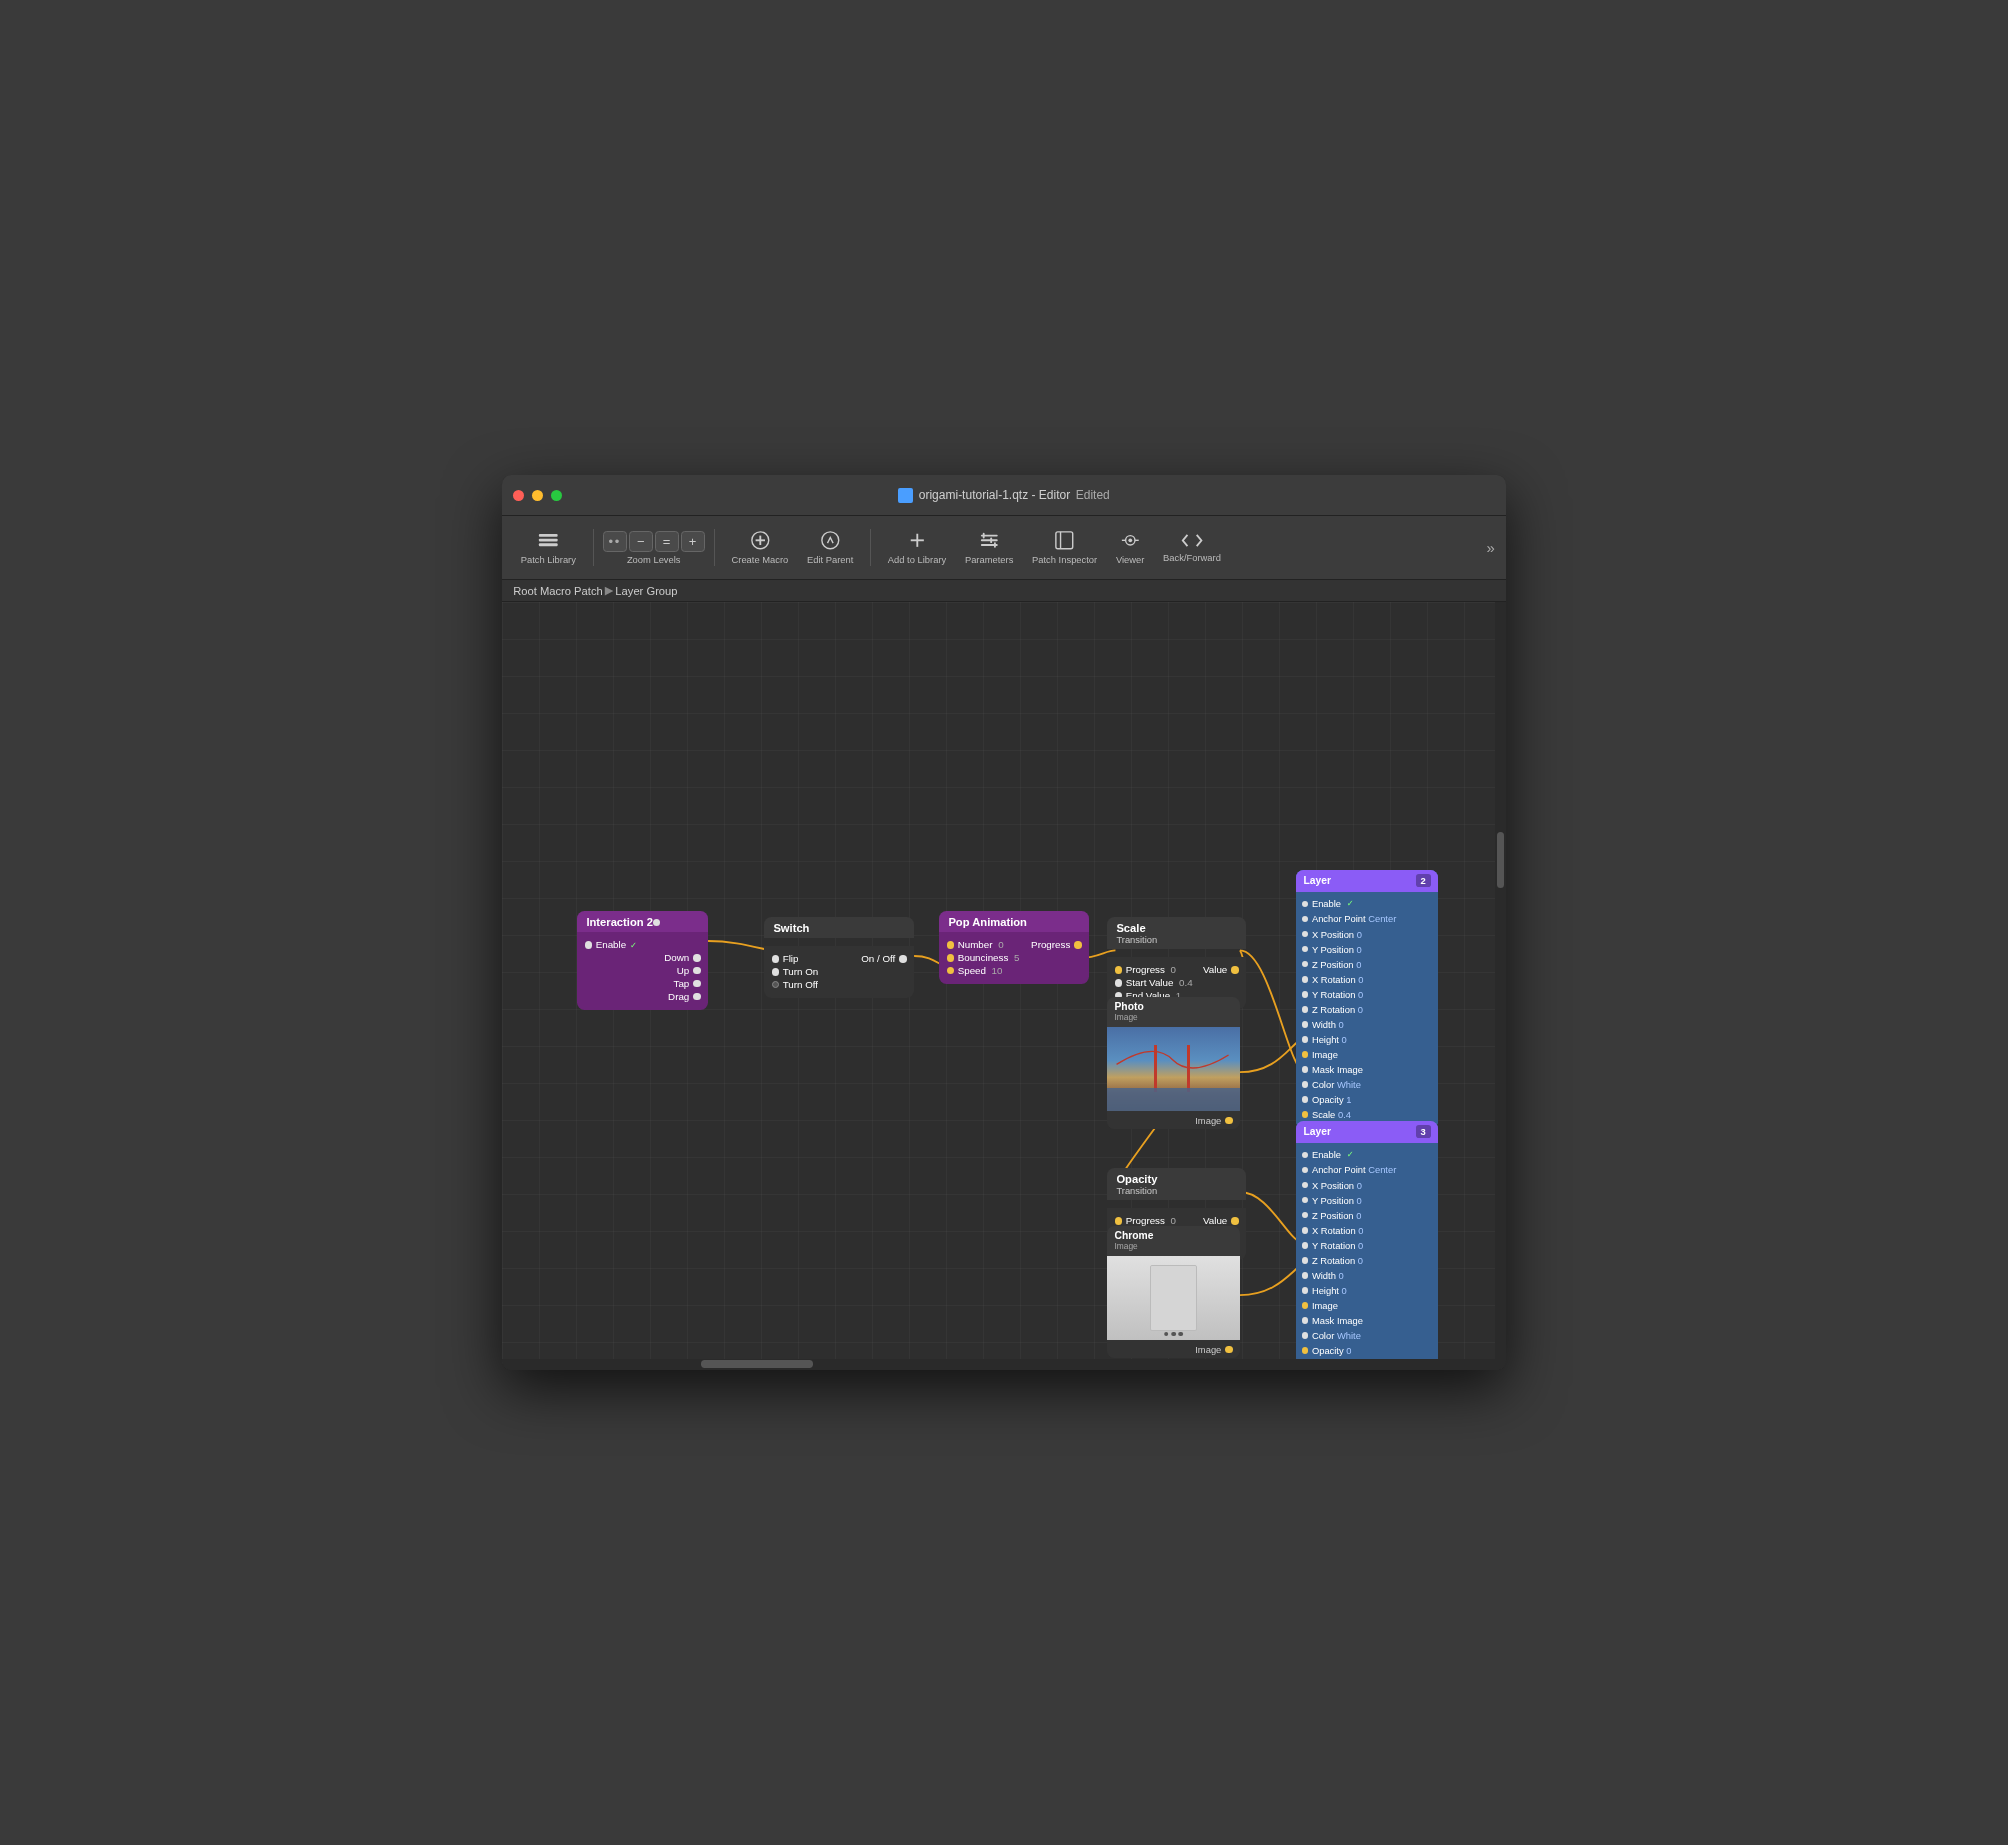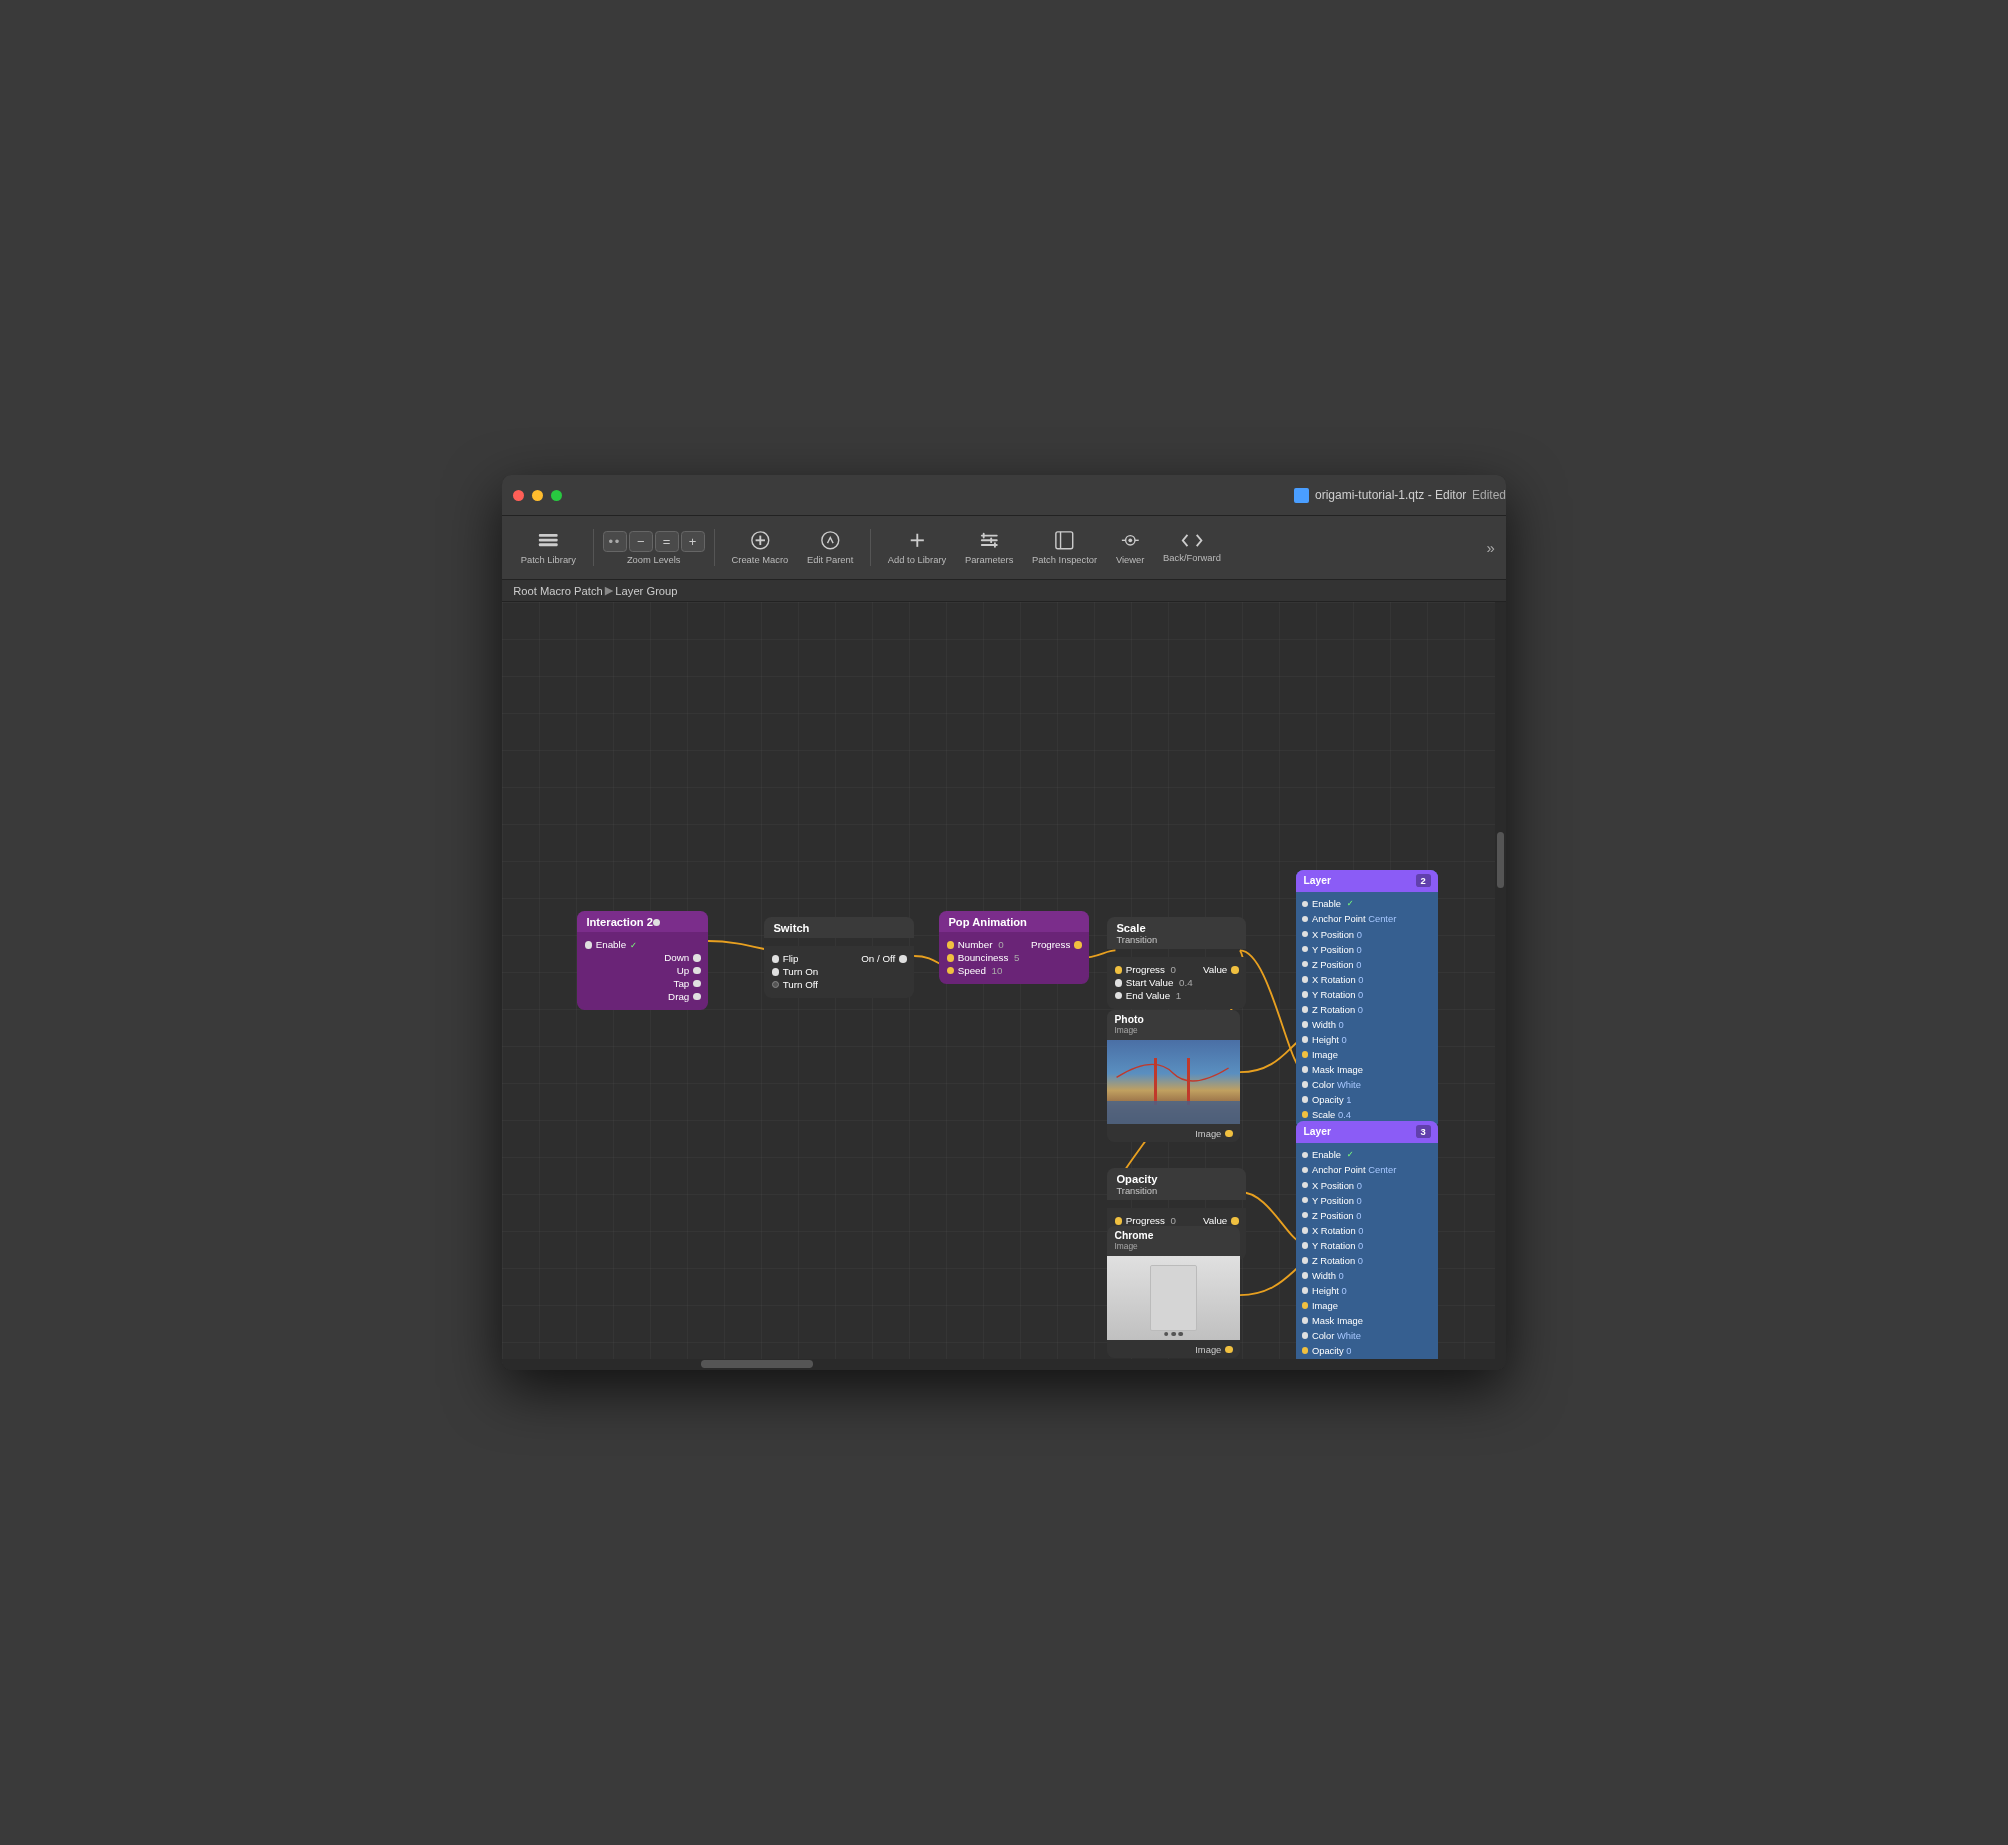--- a/index.html
+++ b/index.html
@@ -20,21 +20,21 @@
       overflow: hidden;
       display: flex;
       flex-direction: column;
     }
     
     .titlebar {
       background: #3c3c3c;
       height: 41px;
       display: flex;
       align-items: center;
-      justify-content: flex-end;
+      justify-content: center;
       position: relative;
       border-bottom: 0.9px solid #222;
     }
     .traffic-lights {
       position: absolute;
       left: 11.2px;
       display: flex;
       gap: 7.5px;
       align-items: center;
     }
@@ -598,21 +598,21 @@
           <span class="port-val">0.4</span>
         </div>
         <div class="port-row">
           <div class="port-dot port-dot-white"></div>
           <span>End Value</span>
           <span class="port-val">1</span>
         </div>
       </div>
     </div>
 
-    <div class="image-patch" style="left:605px;top:408px;width:133px;">
+    <div class="image-patch" style="left:605px;top:395px;width:133px;">
       <div class="image-patch-header">
         <div>
           <div>Photo</div>
           <div class="image-patch-sub">Image</div>
         </div>
       </div>
 
       <div style="width:100%;height:84px;background:linear-gradient(to bottom, #4a6fa5 0%, #5a8fc0 40%, #c0a060 60%, #8b6040 80%, #6a4a30 100%);position:relative;overflow:hidden;">
 
         <div style="position:absolute;left:35%;bottom:19px;width:3.7px;height:47px;background:#c0392b;"></div>

